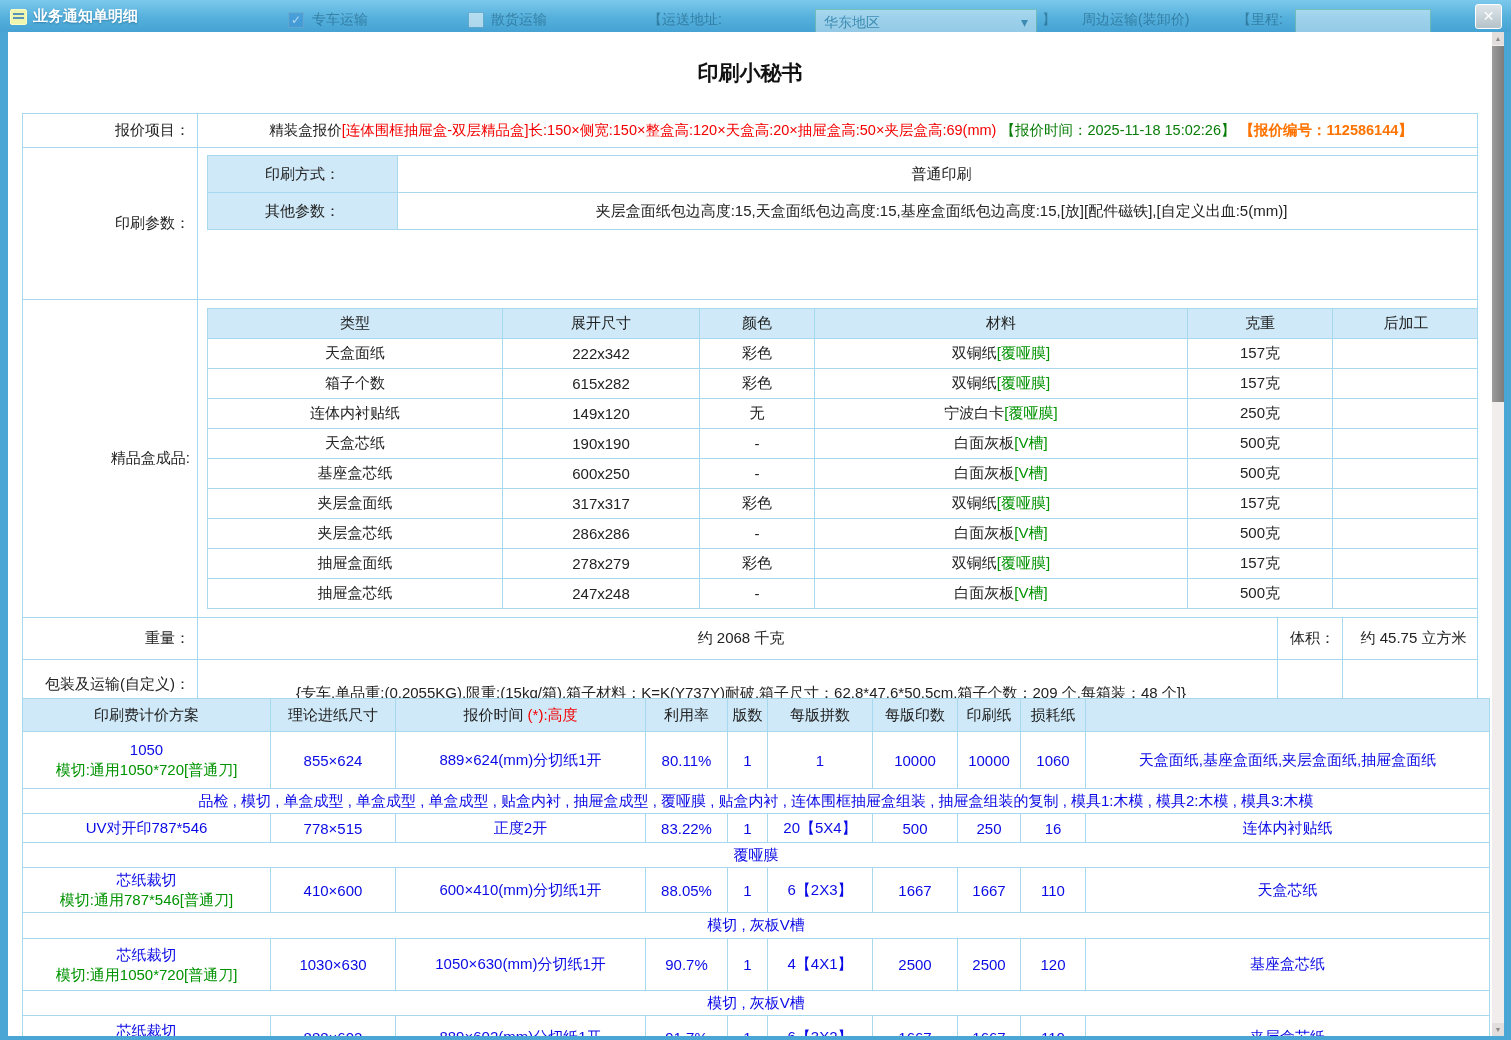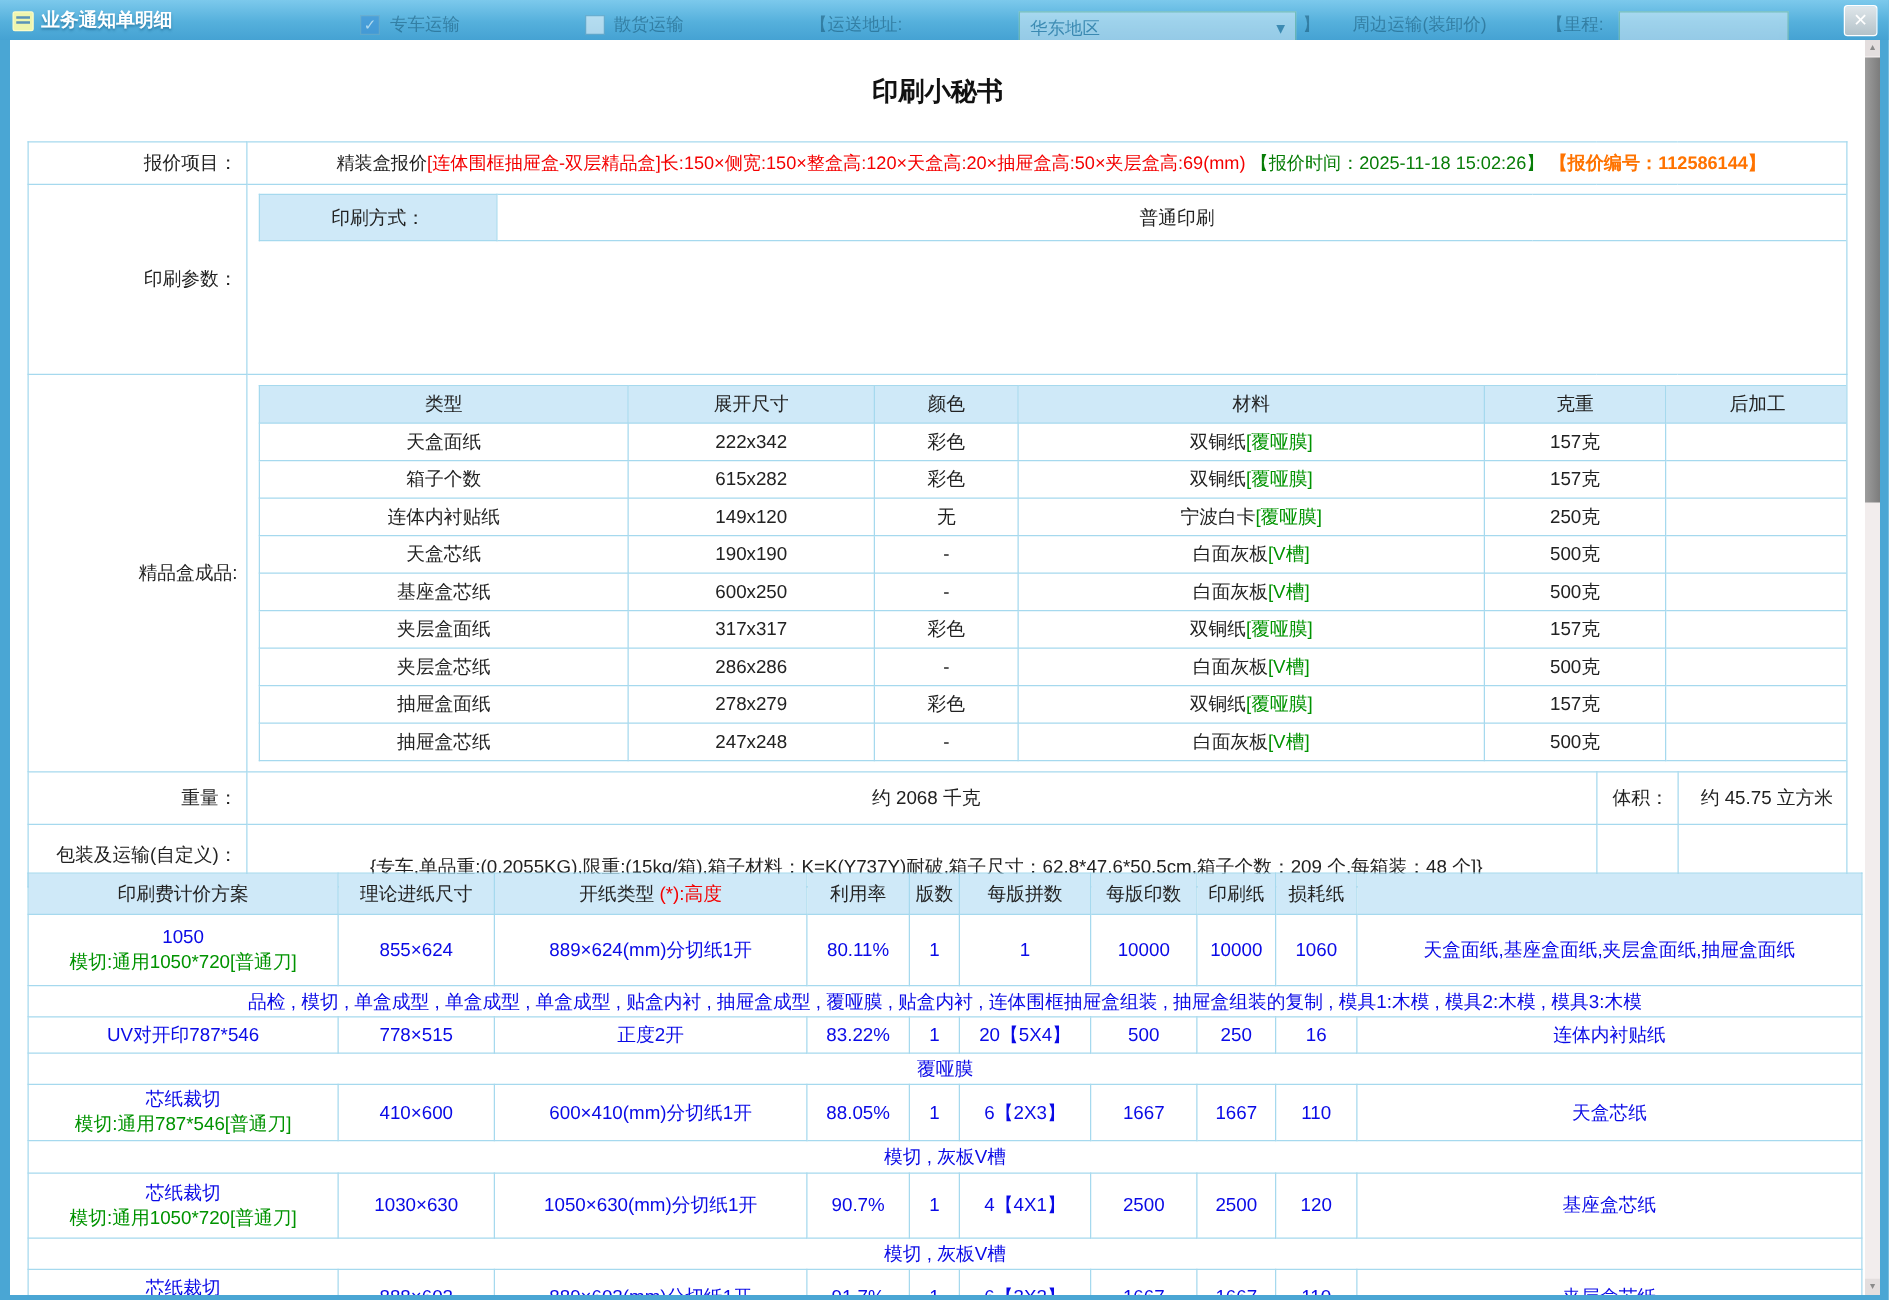--- a/index.html
+++ b/index.html
@@ -103,20 +103,24 @@
                 <col style="width:190px">
                 <col>
                 <col style="width:190px">
                 <col style="width:62px">
               </colgroup>
           <tbody>
           <tr>
             <td class="bl">印刷方式：</td>
             <td class="l" colspan="3">普通印刷</td>
           </tr>
+          <tr>
+            <td class="bl">其他参数：</td>
+            <td class="l nowrap" colspan="3">夹层盒面纸包边高度:15,天盒面纸包边高度:15,基座盒面纸包边高度:15,[放][配件磁铁],[自定义出血:5(mm)]</td>
+          </tr>
         </tbody>
             </table>
       </td>
     </tr>
     <tr style="height:299px">
       <td class="lbl">精品盒成品:</td>
       <td colspan="3" style="vertical-align:top">
         <table class="nt2">
           <colgroup>
                 <col style="width:295px">
@@ -236,21 +240,21 @@
         <col style="width:105px">
         <col style="width:85px">
         <col style="width:63px">
       <col style="width:65px">
         <col>
     </colgroup>
     <tbody>
         <tr class="hdr" style="height:33px">
       <td>印刷费计价方案</td>
       <td>理论进纸尺寸</td>
-      <td><span>开纸类型 </span><span class="red">(*):高度</span></td>
+      <td><span>报价时间 </span><span class="red">(*):高度</span></td>
       <td>利用率</td>
       <td>版数</td>
       <td>每版拼数</td>
       <td>每版印数</td>
       <td>印刷纸</td>
       <td>损耗纸</td>
       <td></td>
     </tr>
     <tr style="height:57px">
       <td class="c">

